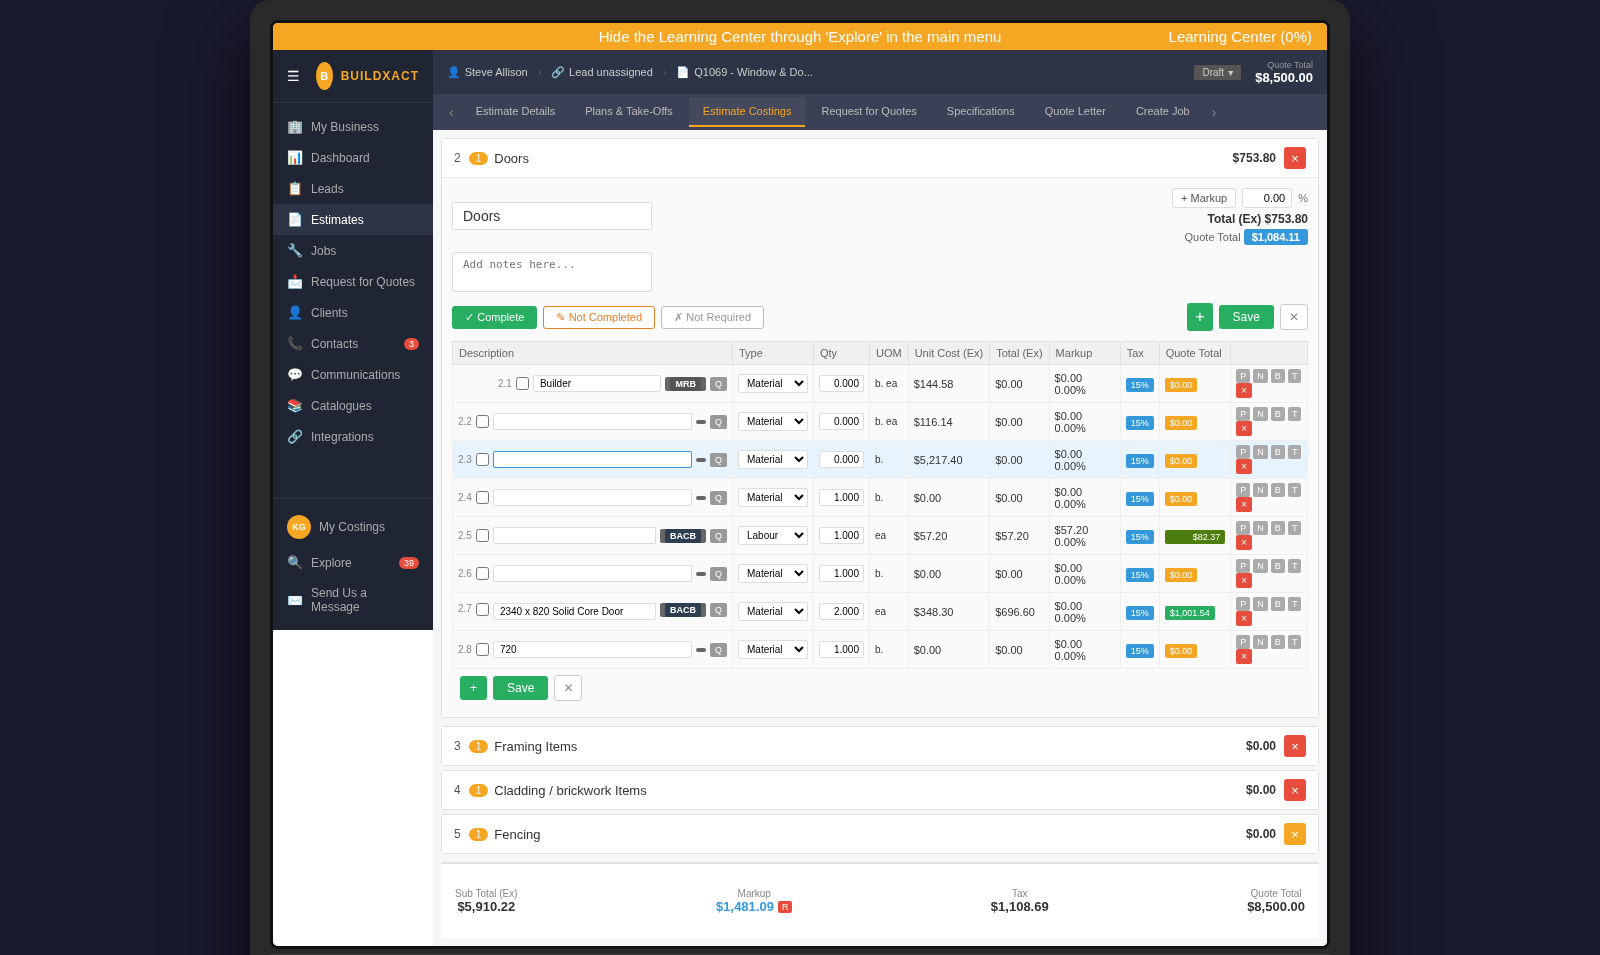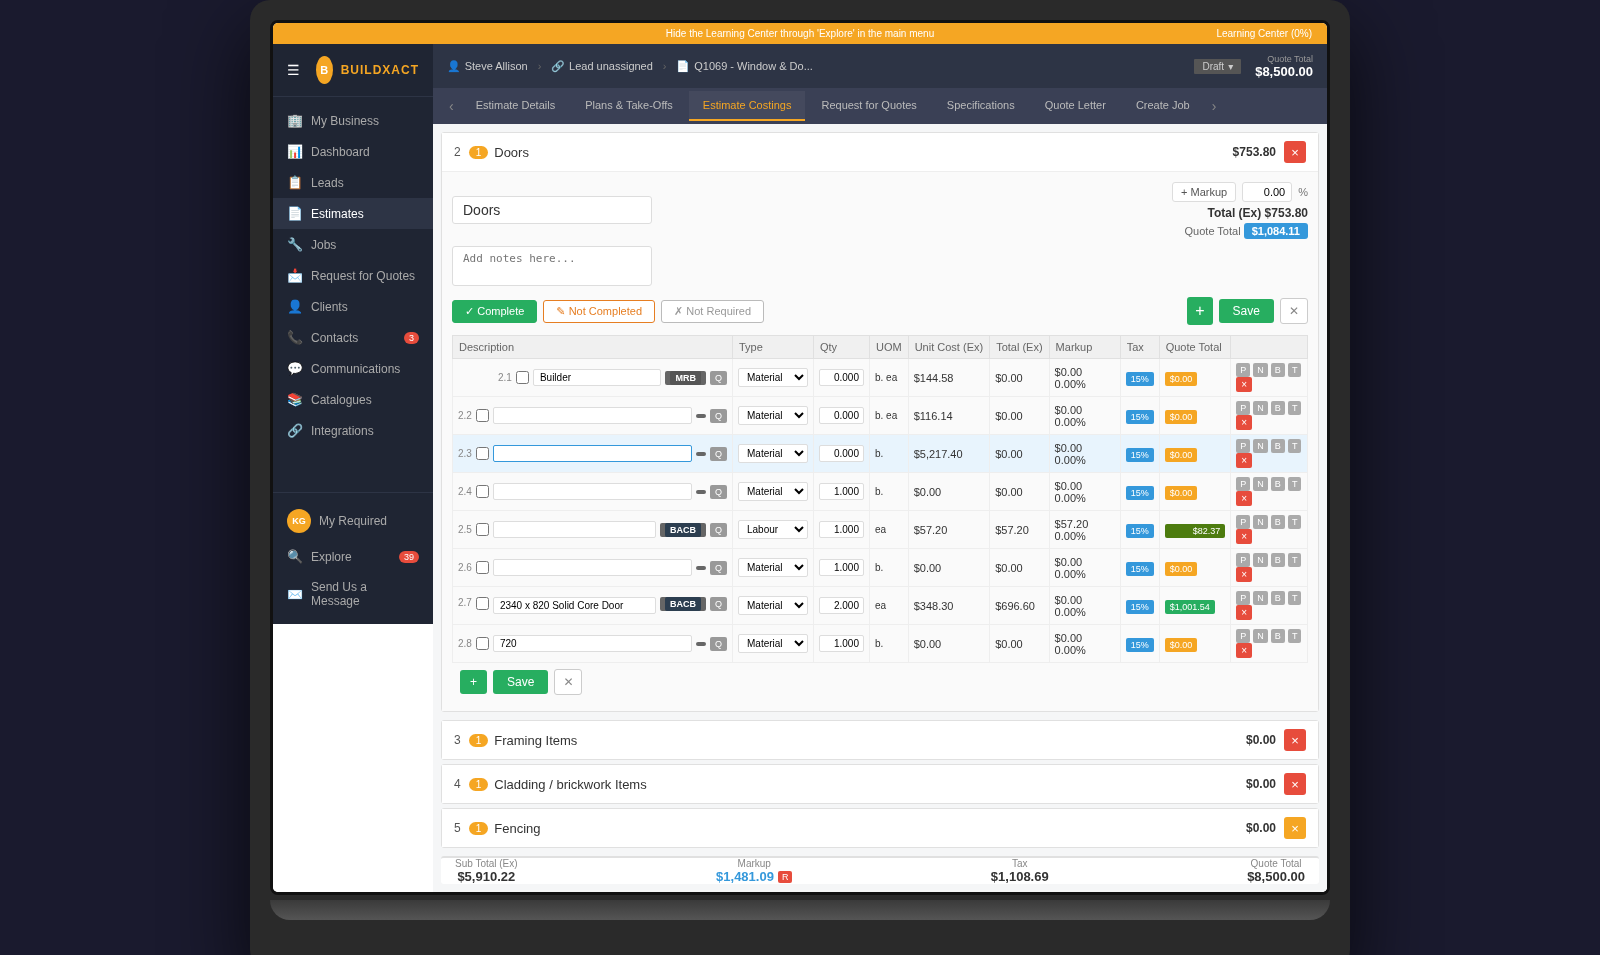--- a/index.html
+++ b/index.html
@@ -30,21 +30,21 @@
       width: 8px; height: 8px; background: #333; border-radius: 50%;
       position: absolute; top: 8px; left: 50%; transform: translateX(-50%);
     }
 
     
     .top-banner {
       background: #f5a623;
       color: #fff;
       text-align: center;
       padding: 6px;
-      font-size: 10px;
+      font-size: 15px;
       display: flex;
       justify-content: space-between;
       align-items: center;
       padding: 5px 15px;
       gap: 6px;
     }
 
     
     .app-layout {
       display: flex;
@@ -516,21 +516,21 @@
       border-radius: 3px;
       padding: 5px 8px;
       cursor: pointer;
       font-size: 16px;
     }
 
     
     .footer-totals {
       background: #fff;
       border-top: 2px solid #e0e0e0;
-      padding: 0 14px;
+      padding: 24px 14px;
       display: flex;
       justify-content: space-between;
       align-items: center;
       margin: 8px;
       border-radius: 3px;
       gap: 41px;
     }
     .footer-total-item { text-align: center; }
     .footer-total-label { font-size: 10px; color: #888; }
     .footer-total-value { font-size: 13px; font-weight: 600; color: #333; }
@@ -628,21 +628,21 @@
             <span>Catalogues</span>
           </div>
           <div class="sidebar-item">
             <span class="icon">🔗</span>
             <span>Integrations</span>
           </div>
         </div>
         <div class="sidebar-bottom">
           <div class="sidebar-profile">
             <div class="profile-avatar">KG</div>
-            <span>My Required</span>
+            <span>My Costings</span>
           </div>
           <div class="sidebar-item">
             <span class="icon">🔍</span>
             <span>Explore</span>
             <span class="sidebar-badge">39</span>
           </div>
           <div class="sidebar-item">
             <span class="icon">✉️</span>
             <span>Send Us a Message</span>
           </div>

